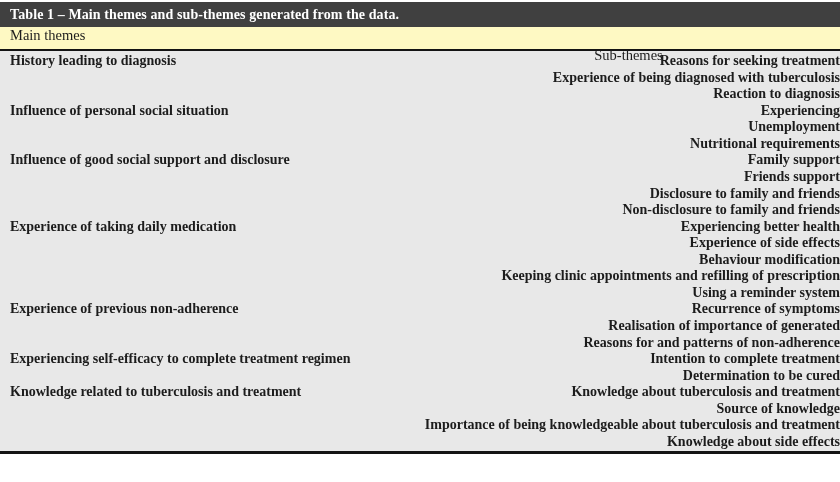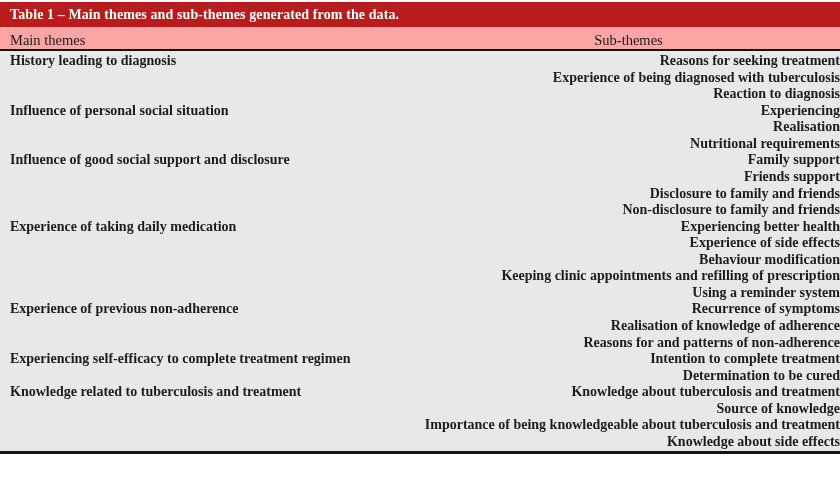--- a/index.html
+++ b/index.html
@@ -9,33 +9,33 @@
     font-family: "Liberation Serif", "DejaVu Serif", serif;
     overflow: hidden;
   }
   .table-wrap {
     width: 840px;
     margin-top: 2px;
   }
   .title-bar {
     width: 100%;
     height: 25px;
-    background: #b91c1c;
+    background: #404040;
     color: #ffffff;
     font-weight: bold;
     font-size: 14px;
     line-height: 25px;
     padding-left: 10px;
     letter-spacing: 0.1px;
   }
   .col-header {
     display: flex;
-    align-items: flex-end;
+    align-items: flex-start;
     height: 24px;
-    background: #fca5a5;
+    background: #fef9c3;
     border-bottom: 2px solid #141414;
     font-size: 14.5px;
     color: #1c1c1c;
   }
   .col-header .col-main {
     width: 417px;
     padding-left: 10px;
   }
   .col-header .col-sub {
     flex: 1;
@@ -87,21 +87,21 @@
         <div class="cell-subs">
           <div class="sub-line">Reasons for seeking treatment</div>
           <div class="sub-line">Experience of being diagnosed with tuberculosis</div>
           <div class="sub-line">Reaction to diagnosis</div>
         </div>
       </div>
       <div class="group-row">
         <div class="cell-main">Influence of personal social situation</div>
         <div class="cell-subs">
           <div class="sub-line">Experiencing</div>
-          <div class="sub-line">Realisation</div>
+          <div class="sub-line">Unemployment</div>
           <div class="sub-line">Nutritional requirements</div>
         </div>
       </div>
       <div class="group-row">
         <div class="cell-main">Influence of good social support and disclosure</div>
         <div class="cell-subs">
           <div class="sub-line">Family support</div>
           <div class="sub-line">Friends support</div>
           <div class="sub-line">Disclosure to family and friends</div>
           <div class="sub-line">Non-disclosure to family and friends</div>
@@ -114,21 +114,21 @@
           <div class="sub-line">Experience of side effects</div>
           <div class="sub-line">Behaviour modification</div>
           <div class="sub-line">Keeping clinic appointments and refilling of prescription</div>
           <div class="sub-line">Using a reminder system</div>
         </div>
       </div>
       <div class="group-row">
         <div class="cell-main">Experience of previous non-adherence</div>
         <div class="cell-subs">
           <div class="sub-line">Recurrence of symptoms</div>
-          <div class="sub-line">Realisation of knowledge of adherence</div>
+          <div class="sub-line">Realisation of importance of generated</div>
           <div class="sub-line">Reasons for and patterns of non-adherence</div>
         </div>
       </div>
       <div class="group-row">
         <div class="cell-main">Experiencing self-efficacy to complete treatment regimen</div>
         <div class="cell-subs">
           <div class="sub-line">Intention to complete treatment</div>
           <div class="sub-line">Determination to be cured</div>
         </div>
       </div>

